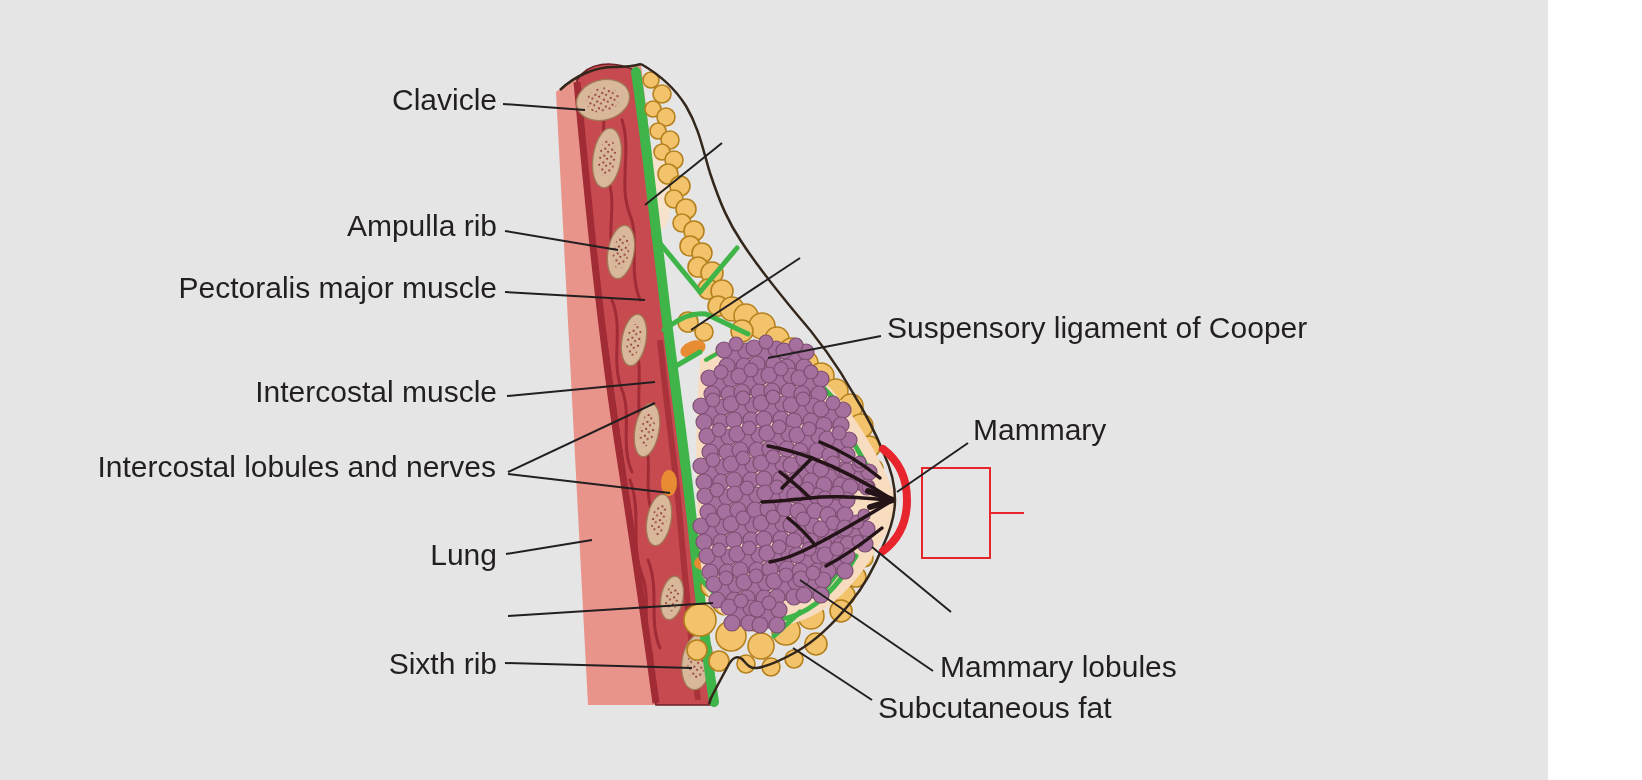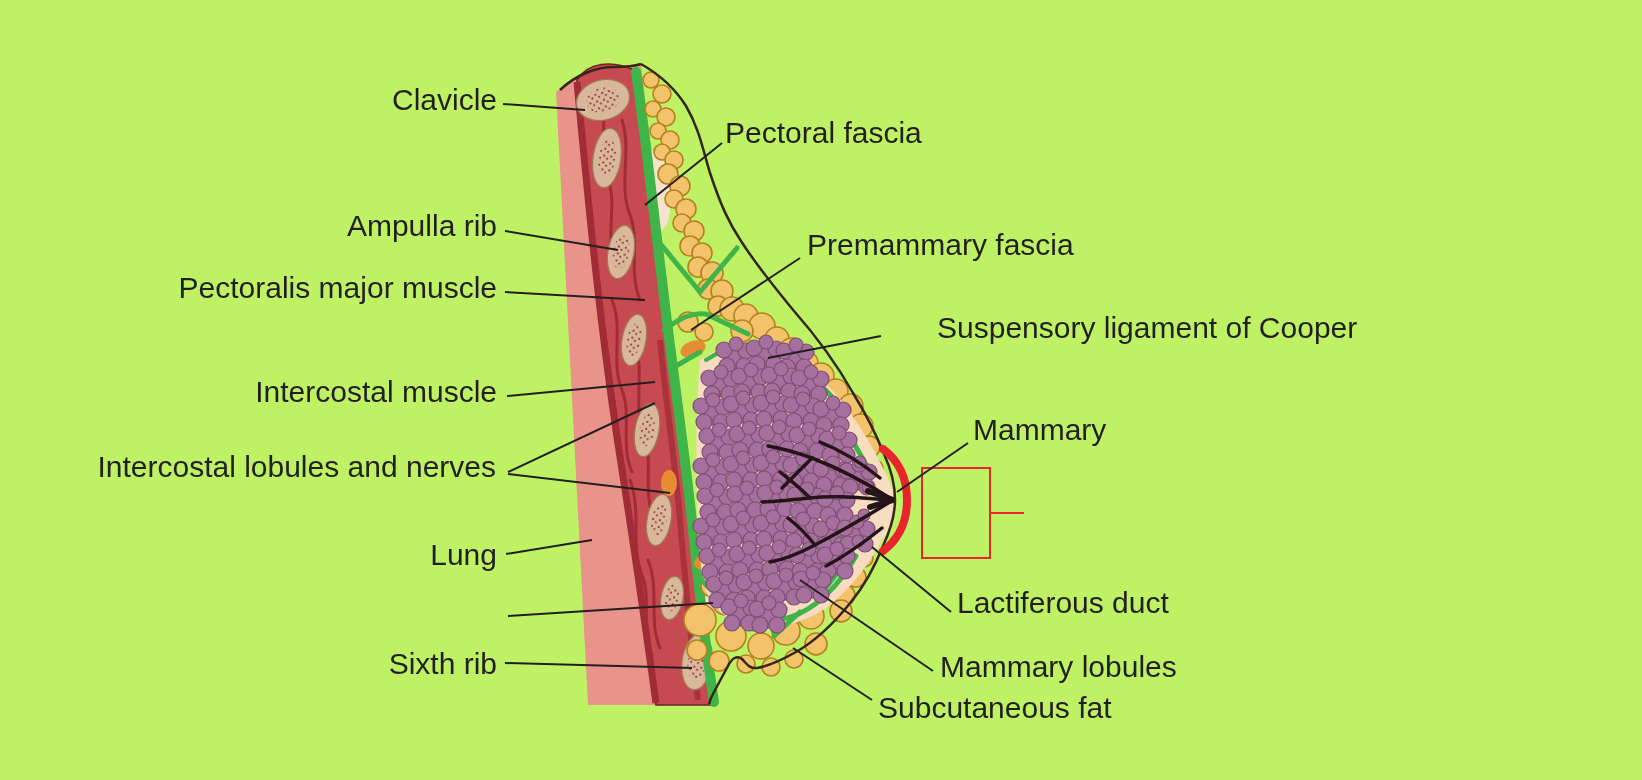--- a/index.html
+++ b/index.html
@@ -1,21 +1,22 @@
 <!DOCTYPE html>
 <html style="--label-color: #231f20; --accent-red: #e8242d;"><head>
 <meta charset="utf-8">
 <style>
   html,body{margin:0;padding:0;background:#ffffff;}
   #canvas{
     position:relative;
-    width:1642px;height:780px;
-    background:#bef264;
+    width:1502px;height:780px;
+    background:#e5e5e5;
     font-family:"Liberation Sans","DejaVu Sans",sans-serif;
     overflow:hidden;
+    padding-left:46px;
   }
   #art{position:absolute;left:0;top:0;width:1642px;height:780px;}
   .lbl{
     position:absolute;
     font-size:30px;
     line-height:1.05;
     color:var(--label-color,#231f20);
     white-space:nowrap;
     transform:translateY(-50%);
   }
@@ -510,20 +511,17 @@
   </svg>
 
   <div class="lbl right-align" style="left:497px;top:100px">Clavicle</div>
   <div class="lbl right-align" style="left:497px;top:226px">Ampulla rib</div>
   <div class="lbl right-align" style="left:497px;top:288px">Pectoralis major muscle</div>
   <div class="lbl right-align" style="left:497px;top:392px">Intercostal muscle</div>
   <div class="lbl right-align" style="left:496px;top:467px">Intercostal lobules and nerves</div>
   <div class="lbl right-align" style="left:497px;top:555px">Lung</div>
   <div class="lbl right-align" style="left:497px;top:664px">Sixth rib</div>
 
-  <div class="lbl" style="left:725px;top:133px">Pectoral fascia</div>
-  <div class="lbl" style="left:807px;top:245px">Premammary fascia</div>
-  <div class="lbl" style="left:937px;top:328px">Suspensory ligament of Cooper</div>
+  <div class="lbl" style="left:887px;top:328px">Suspensory ligament of Cooper</div>
   <div class="lbl" style="left:973px;top:430px">Mammary</div>
-  <div class="lbl" style="left:957px;top:603px">Lactiferous duct</div>
   <div class="lbl" style="left:940px;top:667px">Mammary lobules</div>
   <div class="lbl" style="left:878px;top:708px">Subcutaneous fat</div>
 </div>
 
 </body></html>

